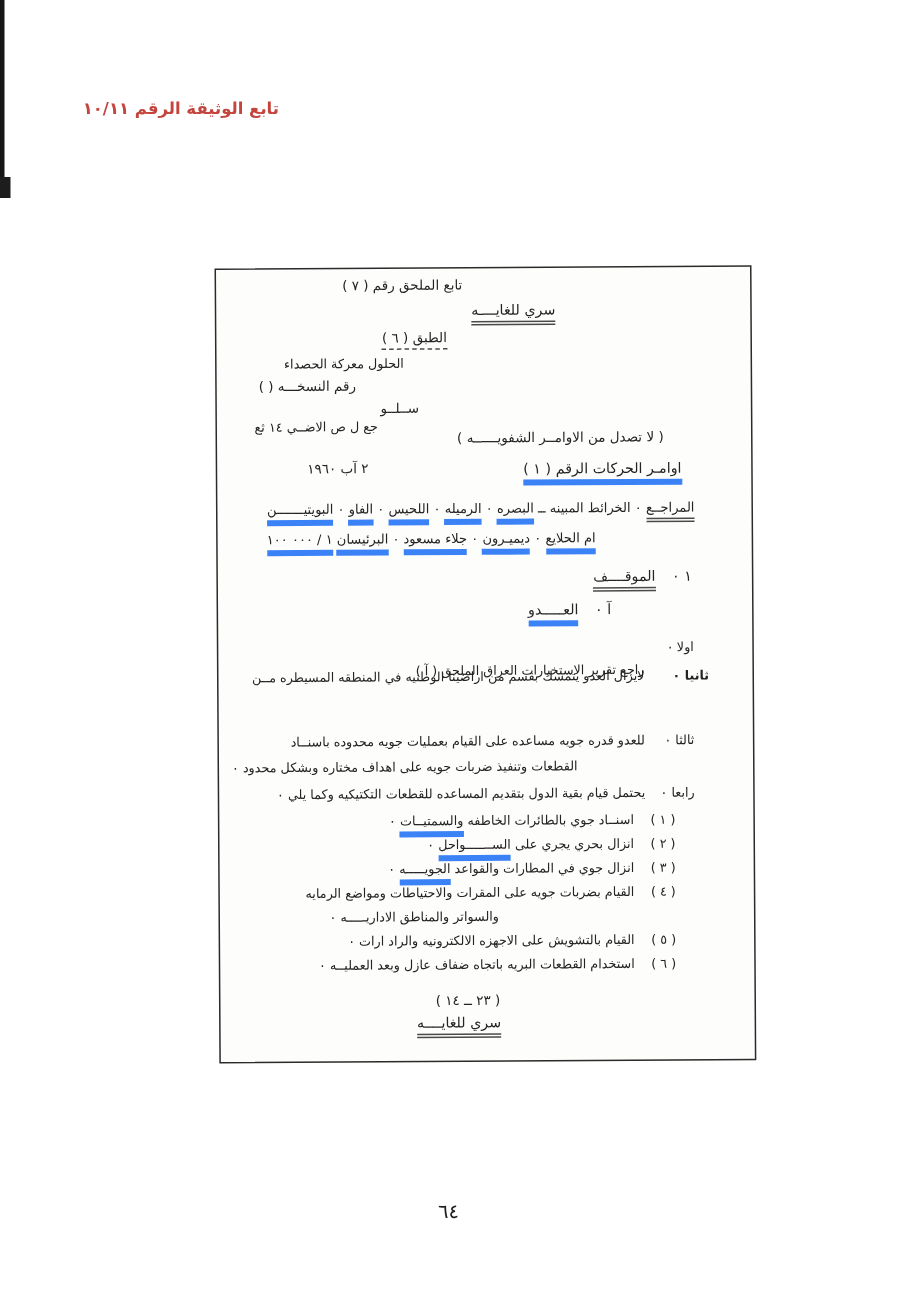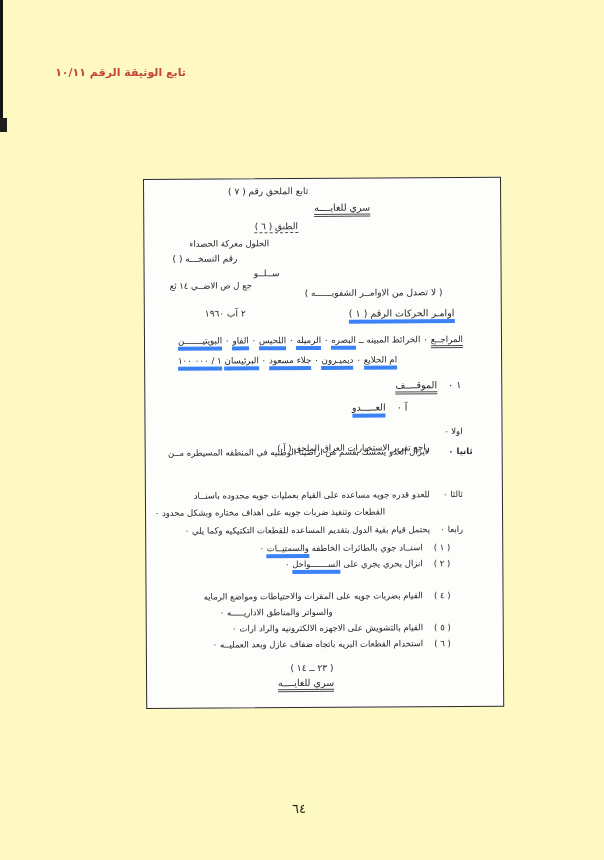--- a/index.html
+++ b/index.html
@@ -1,16 +1,16 @@
 <!DOCTYPE html>
 <html lang="ar"><head>
 <meta charset="utf-8">
 <style>
   html,body{margin:0;padding:0;background:#e8e8e8;}
-  .canvas{position:relative;width:604px;height:860px;background:#fef9c3;overflow:hidden;
+  .canvas{position:relative;width:604px;height:860px;background:#ffffff;overflow:hidden;
           font-family:"DejaVu Sans",sans-serif;color:#222;}
   .edge-artifact{position:absolute;left:0;top:0;width:3px;height:132px;background:#161616;}
   .edge-artifact2{position:absolute;left:0;top:118px;width:7px;height:14px;background:#1d1d1d;}
   .red-note{position:absolute;left:44px;top:66px;width:142px;direction:rtl;text-align:right;
             color:#c4453d;font-weight:bold;font-size:11px;white-space:nowrap;}
   .frame{position:absolute;left:143px;top:179px;width:356px;height:528px;
          border:1.5px solid #2b2b2b;transform:rotate(-0.35deg);transform-origin:top left;
          background:#fdfdfb;}
   .t{position:absolute;white-space:nowrap;direction:rtl;font-size:8.5px;color:#242424;line-height:1.25;}
   .c{text-align:center;}
@@ -78,20 +78,23 @@
 
     <div class="t" style="right:39px;top:346px;">رابعا ٠</div>
     <div class="t" style="right:72px;top:346px;">يحتمل قيام بقية الدول بتقديم المساعده للقطعات التكتيكيه وكما يلي ٠</div>
 
     <div class="t" style="right:52px;top:364px;">
       <span class="mk">( ١ )</span><span>اسنــاد جوي بالطائرات الخاطفه </span><span class="u">والسمتيــات</span><span> ٠</span>
     </div>
     <div class="t" style="right:52px;top:380px;">
       <span class="mk">( ٢ )</span><span>انزال بحري يجري على </span><span class="u">الســـــــواحل</span><span> ٠</span>
     </div>
+    <div class="t" style="right:52px;top:396px;">
+      <span class="mk">( ٣ )</span><span>انزال جوي في المطارات والقواعد </span><span class="u">الجويـــــه</span><span> ٠</span>
+    </div>
     <div class="t" style="right:52px;top:412px;">
       <span class="mk">( ٤ )</span><span>القيام بضربات جويه على المقرات والاحتياطات ومواضع الرمايه</span>
     </div>
     <div class="t" style="right:170px;top:428px;">والسواتر والمناطق الاداريـــــه ٠</div>
     <div class="t" style="right:52px;top:444px;">
       <span class="mk">( ٥ )</span><span>القيام بالتشويش على الاجهزه الالكترونيه والراد ارات ٠</span>
     </div>
     <div class="t" style="right:52px;top:460px;">
       <span class="mk">( ٦ )</span><span>استخدام القطعات البريه باتجاه ضفاف عازل وبعد العمليــه ٠</span>
     </div>

